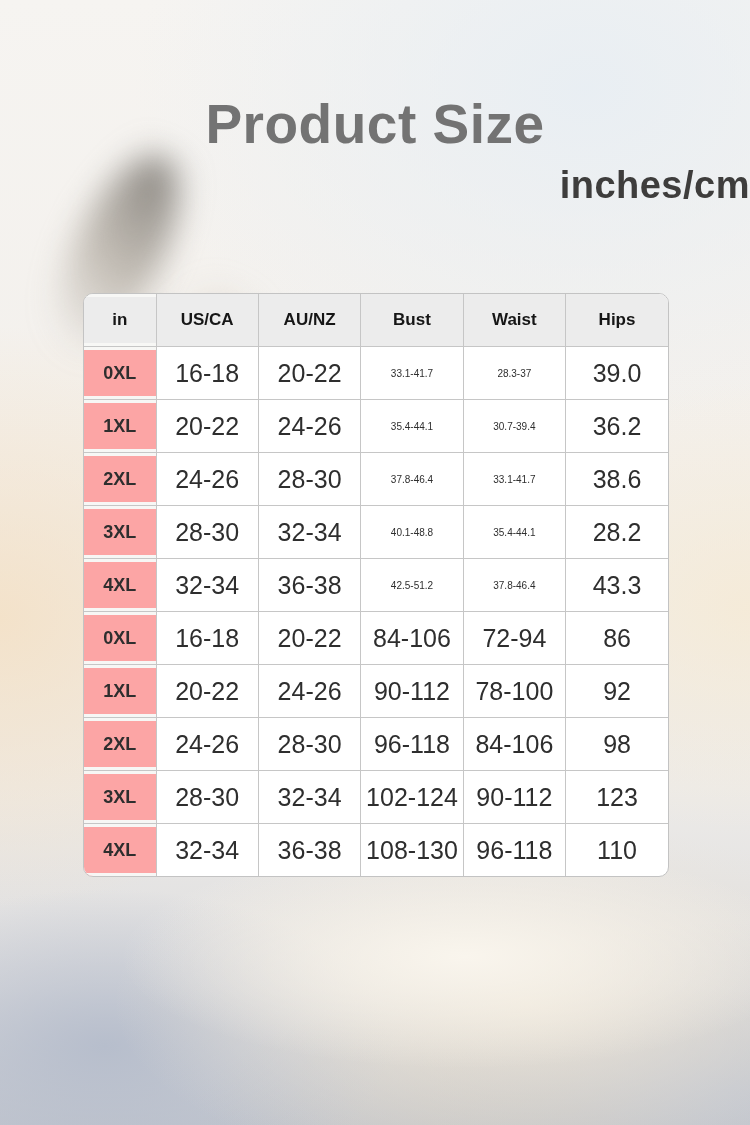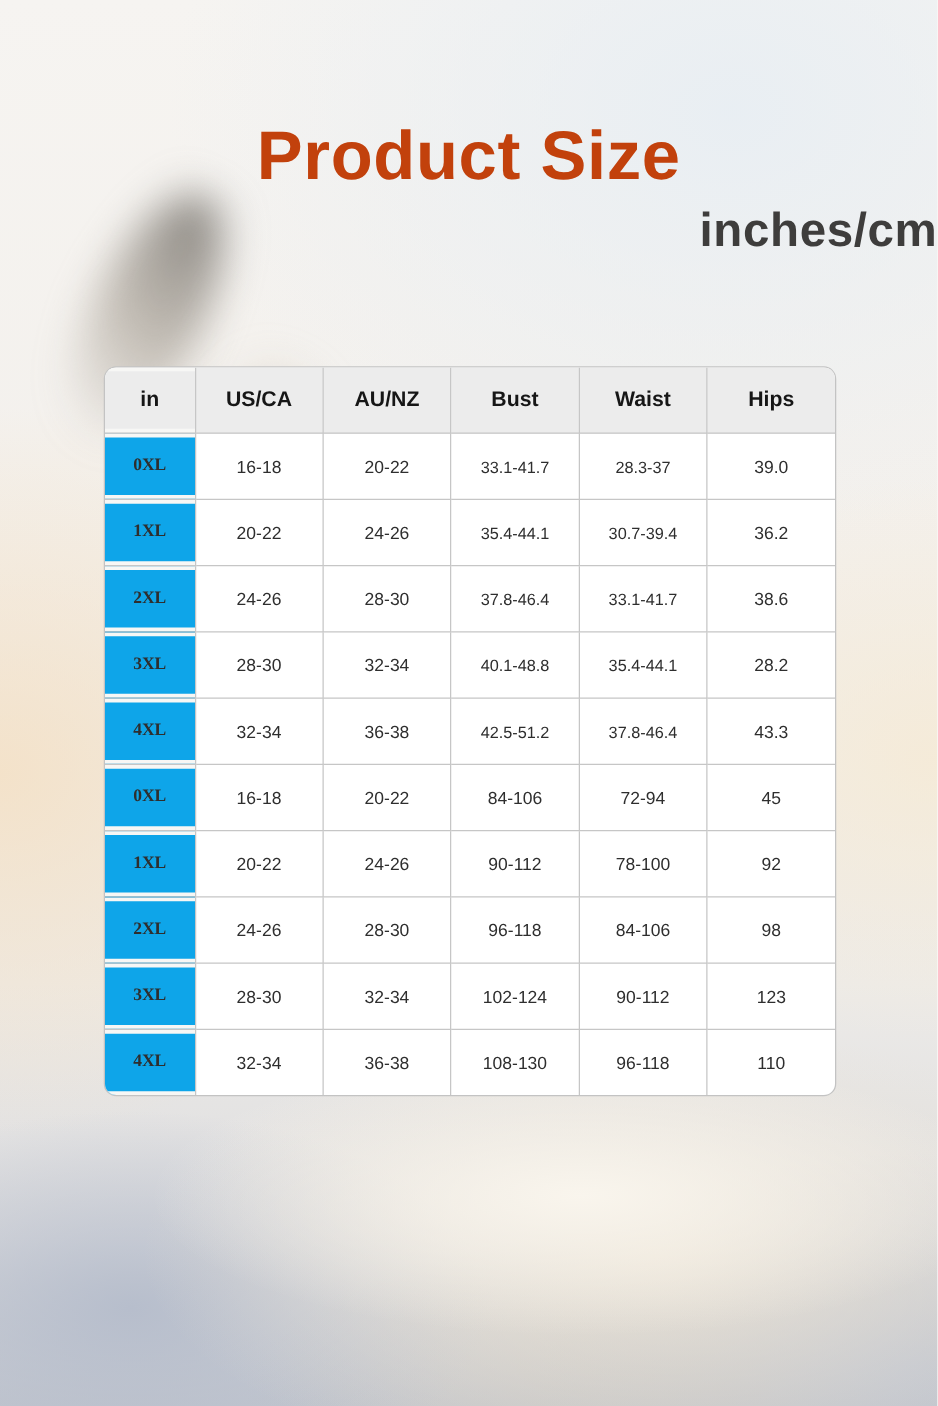--- a/index.html
+++ b/index.html
@@ -27,21 +27,21 @@
   }
   .wing-2{
     position:absolute;left:148px;top:295px;width:84px;height:195px;
     background:linear-gradient(200deg, rgba(188,176,158,.55) 0%, rgba(220,206,184,0) 90%);
     transform:rotate(24deg);filter:blur(20px);border-radius:50%;
   }
 
   
   .title{
     position:absolute;top:94px;left:0;width:750px;text-align:center;
-    font-size:55px;font-weight:700;color:#c2410c;letter-spacing:.5px;line-height:1.1;
+    font-size:55px;font-weight:700;color:#737373;letter-spacing:.5px;line-height:1.1;
   }
   .subtitle{
     position:absolute;top:164px;left:0;width:750px;text-align:right;
     font-size:38px;font-weight:700;color:#3e3d3c;letter-spacing:.5px;
   }
 
   
   .table-card{
     position:absolute;left:83px;top:293px;width:584px;
     background:#ffffff;border:1px solid #c3c3c3;border-radius:10px;overflow:hidden;
@@ -50,24 +50,24 @@
   table.size col.c-lab{width:72px;}
   table.size th,table.size td{
     border:1px solid #c6c6c6;height:52px;text-align:center;vertical-align:middle;
     color:#2e2e2e;padding:0;
   }
   table.size tr:first-child th{border-top:0;}
   table.size tr:last-child td{border-bottom:0;}
   table.size th:first-child,table.size td:first-child{border-left:0;}
   table.size th:last-child,table.size td:last-child{border-right:0;text-align:center;}
   tr.hrow th{background:#ececec;font-size:17px;font-weight:700;color:#161616;}
-  td.lab{background:#0ea5e9;font-size:14px;font-weight:700;color:#161616;font-family:Liberation Serif, serif;}
+  td.lab{background:#fca5a5;font-size:18px;font-weight:700;color:#161616;}
   .band{box-shadow:inset 0 3px 0 #f7f7f5, inset 0 -3px 0 #f7f7f5;}
-  td.val{font-size:14px;}
-  tr.sec-in td.sm{font-size:13px;}
+  td.val{font-size:25px;}
+  tr.sec-in td.sm{font-size:10px;}
 </style>
 </head>
 <body>
 
 <div class="page">
 
   <div class="bg-base"></div>
   <div class="wing-1"></div>
   <div class="wing-2"></div>
 
@@ -136,21 +136,21 @@
         <td class="val">43.3</td>
       </tr>
 
 
       <tr>
         <td class="lab band">0XL</td>
         <td class="val">16-18</td>
         <td class="val">20-22</td>
         <td class="val">84-106</td>
         <td class="val">72-94</td>
-        <td class="val">45</td>
+        <td class="val">86</td>
       </tr>
       <tr>
         <td class="lab band">1XL</td>
         <td class="val">20-22</td>
         <td class="val">24-26</td>
         <td class="val">90-112</td>
         <td class="val">78-100</td>
         <td class="val">92</td>
       </tr>
       <tr>

